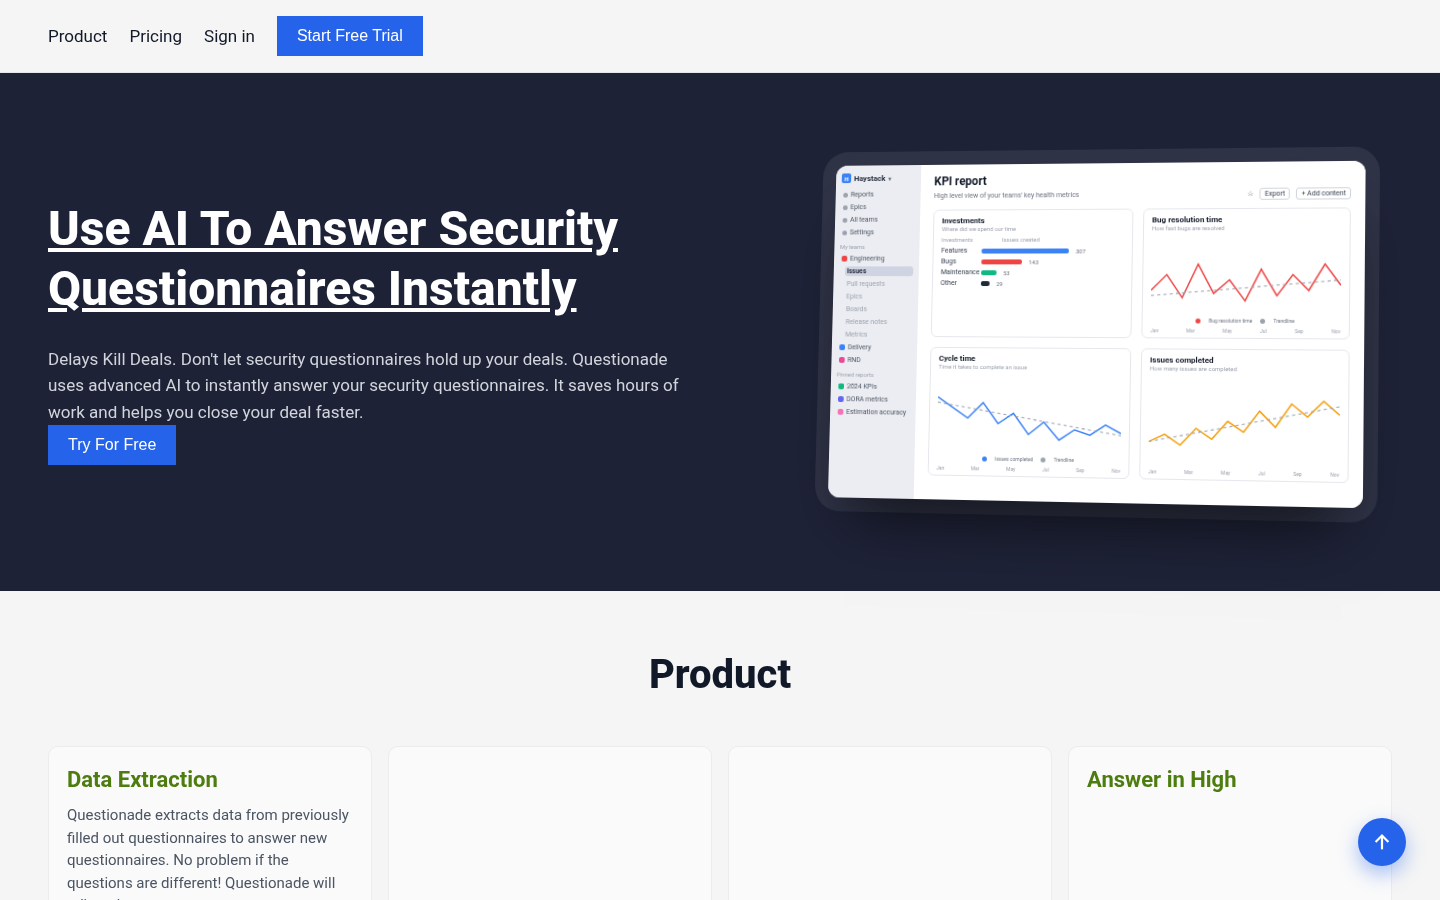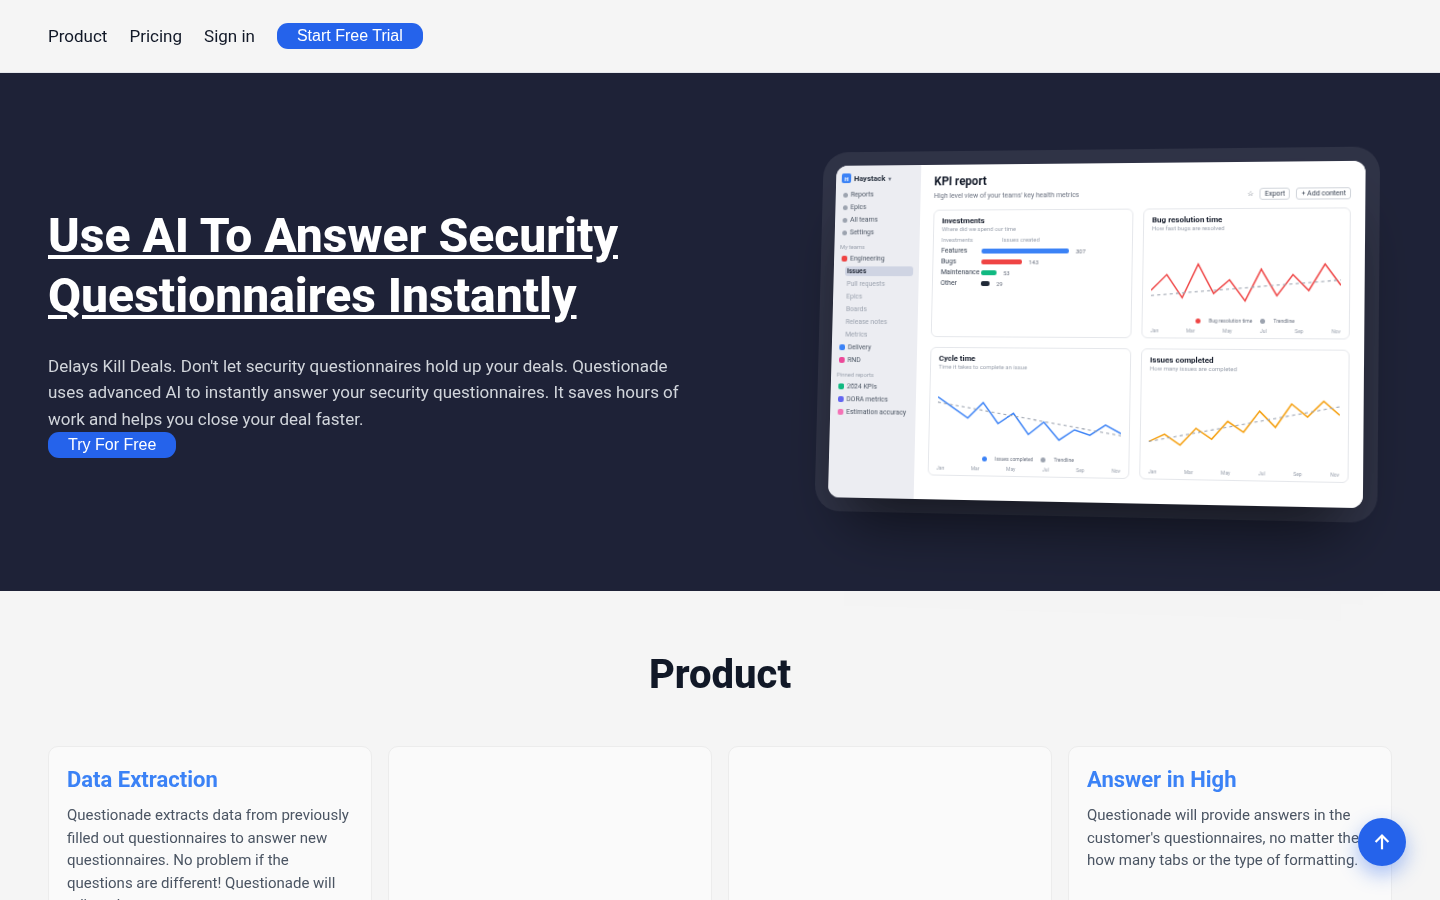--- a/index.html
+++ b/index.html
@@ -33,22 +33,22 @@
   }
   nav a {
     color: #111827;
     text-decoration: none;
     font-size: 17px;
     cursor: pointer;
   }
   .btn-primary {
     background: #2563eb;
     color: #fff;
-    padding: 4px 20px;
-    border-radius: 11px;
+    padding: 11px 20px;
+    border-radius: 0;
     font-size: 16px;
     border: none;
     cursor: pointer;
   }
 
   
   .hero {
     background: #1e2237;
     color: #fff;
     padding: 48px 48px 48px 48px;
@@ -155,21 +155,21 @@
   .product h2 {
     text-align:center;font-size:40px;font-weight:800;color:#111827;margin-bottom:48px;
   }
   .cards {
     display:grid;grid-template-columns:repeat(4,1fr);gap:16px;
   }
   .card {
     background:#fafafa;border:1px solid #ececec;border-radius:10px;padding:20px 18px;
     min-height:140px;
   }
-  .card h3 { font-size:22px;font-weight:700;margin-bottom:12px;color:#3b82f6; }
+  .card h3 { font-size:22px;font-weight:700;margin-bottom:12px;color:#4d7c0f; }
   .card p { font-size:15px;line-height:1.5;color:#4b5563; }
 
   
   .fab {
     position:fixed;right:34px;bottom:34px;width:48px;height:48px;border-radius:50%;
     background:#2563eb;color:#fff;display:flex;align-items:center;justify-content:center;
     box-shadow:0 8px 20px rgba(37,99,235,.4);cursor:pointer;
   }
   .fab svg { width:22px;height:22px;stroke:#fff;stroke-width:2.4;fill:none; }
 </style>
@@ -383,21 +383,20 @@
     <div class="card">
       <h3>Data Extraction</h3>
       <p>Questionade extracts data from previously filled out questionnaires to answer new questionnaires. No problem if the questions are different! Questionade will adjust the</p>
     </div>
     <div class="card">
     </div>
     <div class="card">
     </div>
     <div class="card">
       <h3>Answer in High</h3>
-      <p>Questionade will provide answers in the customer's questionnaires, no matter the how many tabs or the type of formatting.</p>
     </div>
   </div>
 </section>
 
 <div class="fab">
   <svg viewBox="0 0 24 24">
     <line x1="12" y1="20" x2="12" y2="5"></line>
     <polyline points="5,12 12,5 19,12"></polyline>
   </svg>
 </div>

